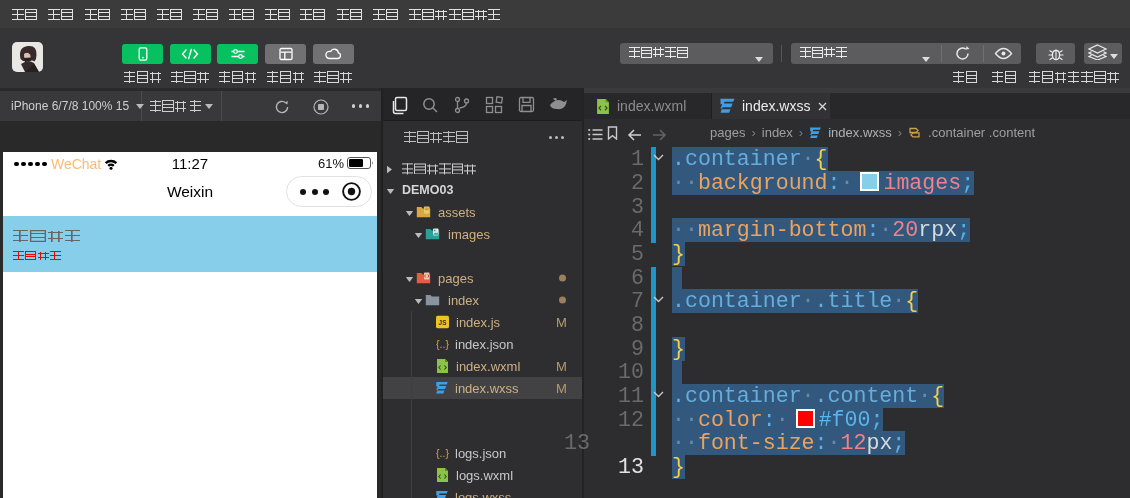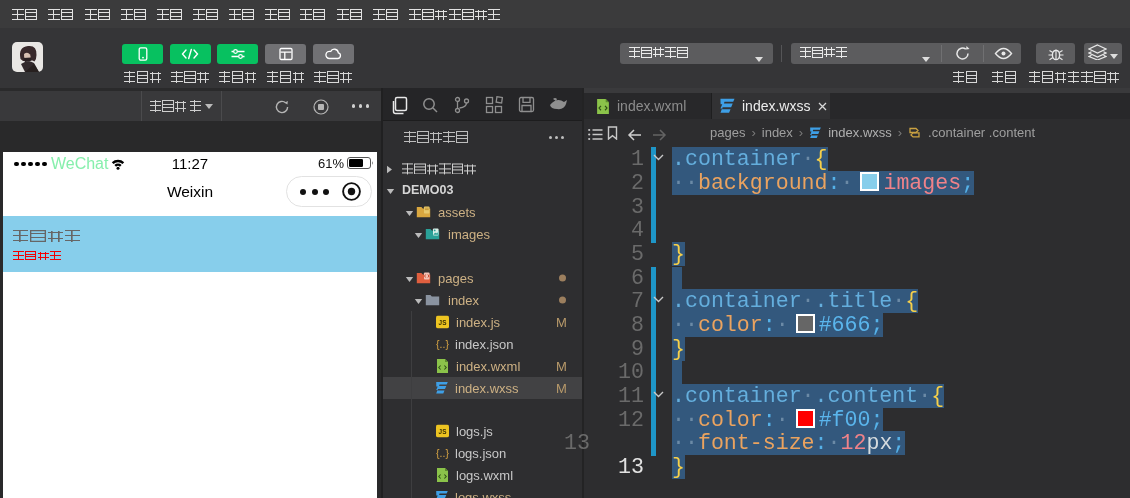--- a/index.html
+++ b/index.html
@@ -242,20 +242,23 @@
       <span class="cn">
         <i></i>
         <i></i>
         <i></i>
       </span>
     </div>
 <div class="a" style="left:0px;top:91px;width:381px;height:30px;background:#39393b"></div>
 <div class="a" style="left:0px;top:121px;width:381px;height:377px;background:#29292a"></div>
 <div class="a" style="left:141px;top:91px;width:1px;height:30px;background:#4b4b4d"></div>
 <div class="a" style="left:221px;top:91px;width:1px;height:30px;background:#4b4b4d"></div>
+<div class="a fx" style="left:11px;top:91px;height:30px;color:#cfcfcf;font-size:12px">iPhone 6/7/8 100% 15&nbsp;&nbsp;<svg width="8" height="5" viewBox="0 0 8 5">
+        <path d="M0 0 L4 5 L8 0z" fill="#bbb"></path>
+      </svg></div>
 <div class="a fx" style="left:150px;top:91px;height:30px;color:#cfcfcf;font-size:13px"><span class="cn">
         <i></i>
         <i></i>
         <i></i>
       </span>&nbsp;<span class="cn">
         <i></i>
       </span>&nbsp;<svg width="8" height="5" viewBox="0 0 8 5">
         <path d="M0 0 L4 5 L8 0z" fill="#bbb"></path>
       </svg></div>
 <div class="a" style="left:274px;top:99px"><svg width="16" height="16" viewBox="0 0 16 16">
@@ -271,21 +274,21 @@
       <b style="width:3.4px;height:3.4px;border-radius:50%;background:#d0d0d0"></b>
       <b style="width:3.4px;height:3.4px;border-radius:50%;background:#d0d0d0"></b>
     </div>
 <div class="a" style="left:3px;top:152px;width:374px;height:346px;background:#fff"></div>
 <div class="a fx" style="left:14px;top:156px;height:16px;gap:2.4px">
       <b style="width:4.6px;height:4.6px;border-radius:50%;background:#000"></b>
       <b style="width:4.6px;height:4.6px;border-radius:50%;background:#000"></b>
       <b style="width:4.6px;height:4.6px;border-radius:50%;background:#000"></b>
       <b style="width:4.6px;height:4.6px;border-radius:50%;background:#000"></b>
       <b style="width:4.6px;height:4.6px;border-radius:50%;background:#000"></b>
-<span style="color:#86efac;font-size:16px;margin-left:2px">WeChat</span>
+<span style="color:#fdba74;font-size:14px;margin-left:2px">WeChat</span>
 <svg width="14" height="11" viewBox="0 0 14 11">
         <path d="M0.8 3.2 a9 9 0 0 1 12.4 0 l-1.7 1.8 a6.6 6.6 0 0 0 -9 0z M3.4 5.9 a5.2 5.2 0 0 1 7.2 0 l-1.7 1.8 a2.7 2.7 0 0 0 -3.8 0z" fill="#000"></path>
         <circle cx="7" cy="9.3" r="1.5" fill="#000"></circle>
       </svg>
     </div>
 <div class="a" style="left:160px;top:155px;width:60px;text-align:center;color:#000;font-size:15px">11:27</div>
 <div class="a fx" style="left:318px;top:156px;height:14px">
       <span style="color:#111;font-size:13px">61%</span>
 <svg width="27" height="13" viewBox="0 0 27 13" style="margin-left:3px">
         <rect x="0.5" y="0.5" width="23" height="11" rx="2.5" fill="none" stroke="#555" stroke-width="1"></rect>
@@ -475,29 +478,20 @@
       <span style="position:absolute;left:173px;top:50%;transform:translateY(-50%);color:#b89a6a;font-size:13px">M</span>
     </div>
 <div class="a" style="left:383px;top:376.6px;width:199px;height:21.9px">
       <span style="position:absolute;left:52px;top:50%;transform:translateY(-50%);display:flex">
         <svg width="14" height="13" viewBox="0 0 14 13">
           <path d="M1.2 0.5 h11.6 l-1.1 2.6 h-7.2 l-.4 1.4 h7.2 l-1.3 3 h-7 l-.5 1.6 h7 l-1.2 2.9 h-7.1 l1.3-3.4 h-1.3 l1.5-3.6 h-1.4z" fill="#3e9fe6"></path>
         </svg>
       </span>
       <span style="position:absolute;left:72px;top:50%;transform:translateY(-50%);color:#cdb184;font-size:13px;white-space:nowrap;display:flex">index.wxss</span>
       <span style="position:absolute;left:173px;top:50%;transform:translateY(-50%);color:#b89a6a;font-size:13px">M</span>
-    </div>
-<div class="a" style="left:383px;top:420.4px;width:199px;height:21.9px">
-      <span style="position:absolute;left:53px;top:50%;transform:translateY(-50%);display:flex">
-        <svg width="13" height="13" viewBox="0 0 13 13">
-          <rect width="13" height="13" rx="2" fill="#edc421"></rect>
-          <text x="6.5" y="9.8" font-size="6.4" font-weight="bold" font-family="Liberation Sans" fill="#3a3000" text-anchor="middle">JS</text>
-        </svg>
-      </span>
-      <span style="position:absolute;left:73px;top:50%;transform:translateY(-50%);color:#c8c8c8;font-size:13px;white-space:nowrap;display:flex">logs.js</span>
     </div>
 <div class="a" style="left:383px;top:442.29999999999995px;width:199px;height:21.9px">
       <span style="position:absolute;left:52px;top:50%;transform:translateY(-50%);display:flex">
         <svg width="15" height="13" viewBox="0 0 15 13">
           <text x="7.5" y="10.2" font-size="10.5" font-family="Liberation Sans" fill="#d8a544" text-anchor="middle">{..}</text>
         </svg>
       </span>
       <span style="position:absolute;left:72px;top:50%;transform:translateY(-50%);color:#c8c8c8;font-size:13px;white-space:nowrap;display:flex">logs.json</span>
     </div>
 <div class="a" style="left:383px;top:464.19999999999993px;width:199px;height:21.9px">
@@ -598,22 +592,22 @@
         <path d="M1 1 L5.5 5.5 L10 1" stroke="#c9c9c9" stroke-width="1.4" fill="none"></path>
       </svg></div>
 <div class="a" style="left:653px;top:289.4px"><svg width="11" height="7" viewBox="0 0 11 7">
         <path d="M1 1 L5.5 5.5 L10 1" stroke="#c9c9c9" stroke-width="1.4" fill="none"></path>
       </svg></div>
 <div class="a" style="left:653px;top:384.1px"><svg width="11" height="7" viewBox="0 0 11 7">
         <path d="M1 1 L5.5 5.5 L10 1" stroke="#c9c9c9" stroke-width="1.4" fill="none"></path>
       </svg></div>
 <div class="a code" style="left:672px;top:148.4px;height:23.67px;line-height:23.67px"><span class="sel"><span class="tS">.container</span><span class="tw">·</span><span class="tB">{</span></span></div>
 <div class="a code" style="left:672px;top:172.07px;height:23.67px;line-height:23.67px"><span class="sel"><span class="tw">··</span><span class="tP">background</span><span class="tp">:</span><span class="tw">·</span><span class="sw" style="background:#87ceeb"></span><span class="tV">images</span><span class="tp">;</span></span></div>
+<div class="a code" style="left:672px;top:219.41000000000003px;height:23.67px;line-height:23.67px"><span class="sel"><span class="tw">··</span><span class="tP">margin-bottom</span><span class="tp">:</span><span class="tw">·</span><span class="tV">20</span><span class="tU">rpx</span><span class="tp">;</span></span></div>
 <div class="a code" style="left:672px;top:243.08px;height:23.67px;line-height:23.67px"><span class="sel"><span class="tB">}</span></span></div>
 <div class="a code" style="left:672px;top:266.75px;height:23.67px;line-height:23.67px"><span class="sel" style="display:inline-block;width:10px;height:23.67px"></span></div>
 <div class="a code" style="left:672px;top:290.42px;height:23.67px;line-height:23.67px"><span class="sel"><span class="tS">.container</span><span class="tw">·</span><span class="tS">.title</span><span class="tw">·</span><span class="tB">{</span></span></div>
-<div class="a code" style="left:672px;top:314.09000000000003px;height:23.67px;line-height:23.67px"><span class="sel"><span class="tw">··</span><span class="tP">color</span><span class="tp">:</span><span class="tw">·</span><span class="sw" style="background:#666"></span><span class="tH">#666</span><span class="tp">;</span></span></div>
 <div class="a code" style="left:672px;top:337.76px;height:23.67px;line-height:23.67px"><span class="sel"><span class="tB">}</span></span></div>
 <div class="a code" style="left:672px;top:361.43000000000006px;height:23.67px;line-height:23.67px"><span class="sel" style="display:inline-block;width:10px;height:23.67px"></span></div>
 <div class="a code" style="left:672px;top:385.1px;height:23.67px;line-height:23.67px"><span class="sel"><span class="tS">.container</span><span class="tw">·</span><span class="tS">.content</span><span class="tw">·</span><span class="tB">{</span></span></div>
 <div class="a code" style="left:672px;top:408.77px;height:23.67px;line-height:23.67px"><span class="sel"><span class="tw">··</span><span class="tP">color</span><span class="tp">:</span><span class="tw">·</span><span class="sw" style="background:#f00"></span><span class="tH">#f00</span><span class="tp">;</span></span></div>
 <div class="a code" style="left:672px;top:432.44000000000005px;height:23.67px;line-height:23.67px"><span class="sel"><span class="tw">··</span><span class="tP">font-size</span><span class="tp">:</span><span class="tw">·</span><span class="tV">12</span><span class="tU">px</span><span class="tp">;</span></span></div>
 <div class="a code" style="left:672px;top:456.11px;height:23.67px;line-height:23.67px"><span class="sel"><span class="tB">}</span></span></div>
 </div>
 </body></html>

